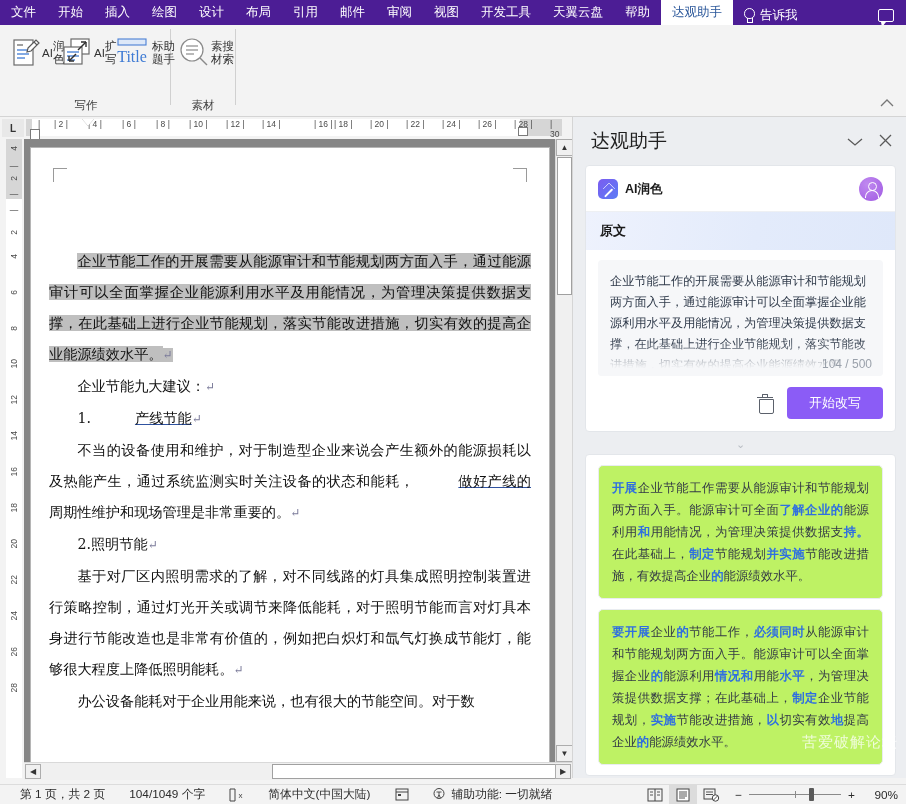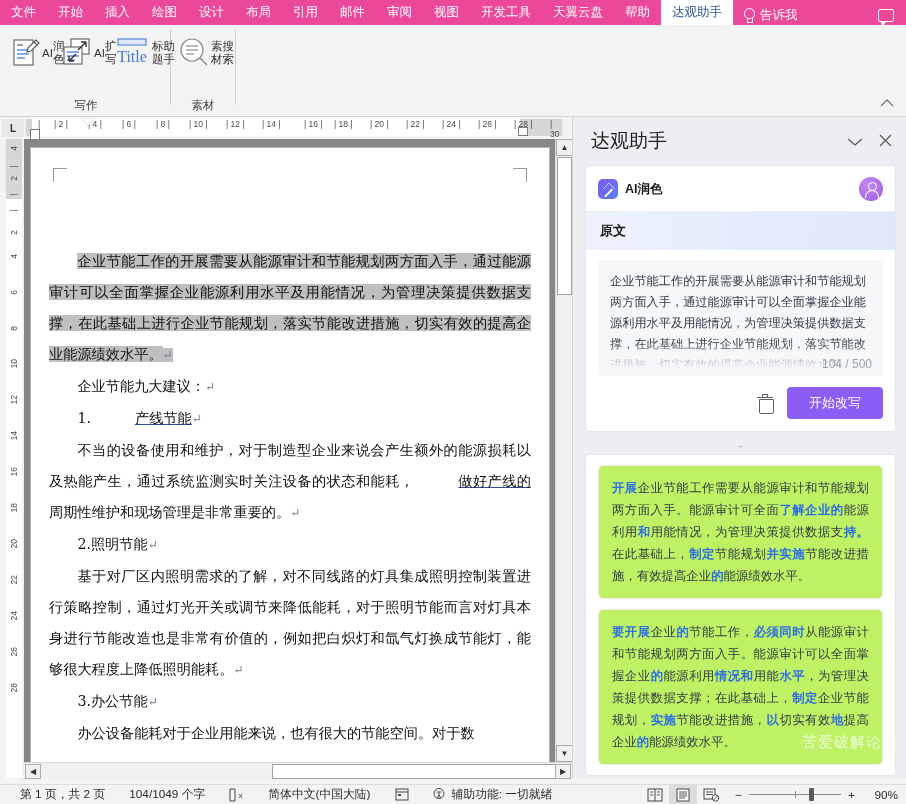--- a/index.html
+++ b/index.html
@@ -8,21 +8,21 @@
     overflow: hidden;
     font-family: "Liberation Sans", "DejaVu Sans", sans-serif;
     background: #f3f3f3;
     -webkit-font-smoothing: antialiased;
   }
   #app { position: relative; width: 906px; height: 804px; }
 
   
   .menubar {
     position: absolute; top: 0; left: 0; width: 906px; height: 30px;
-    background: #ec4899;
+    background: #4c1d95;
     display: flex; align-items: stretch;
     font-size: 12.5px; color: #ffffff;
     white-space: nowrap;
   }
   .menu-tab {
     display: flex; align-items: center; justify-content: center;
     padding: 0 11px; height: 25px; cursor: default;
   }
   .menu-tab.active { background: #ffffff; color: #2b579a; font-weight: normal; }
   .menu-tell { display: flex; align-items: center; gap: 6px; padding: 0 10px; }
@@ -426,21 +426,21 @@
       <div class="hr-grey" style="left:0;width:6px"></div>
       <div class="hr-grey" style="left:494px;right:0"></div>
       <span class="hr-tick" style="left:12px">|</span>
       <span class="hr-tick" style="left:28px">| 2 |</span>
       <span class="hr-tick" style="left:62px">| 4 |</span>
       <span class="hr-tick" style="left:96px">| 6 |</span>
       <span class="hr-tick" style="left:130px">| 8 |</span>
       <span class="hr-tick" style="left:163px">| 10 |</span>
       <span class="hr-tick" style="left:200px">| 12 |</span>
       <span class="hr-tick" style="left:236px">| 14 |</span>
-      <span class="hr-tick" style="left:278px">| 16 |</span>
+      <span class="hr-tick" style="left:288px">| 16 |</span>
       <span class="hr-tick" style="left:308px">| 18 |</span>
       <span class="hr-tick" style="left:344px">| 20 |</span>
       <span class="hr-tick" style="left:380px">| 22 |</span>
       <span class="hr-tick" style="left:416px">| 24 |</span>
       <span class="hr-tick" style="left:452px">| 26 |</span>
       <span class="hr-tick" style="left:488px">| 28 |</span>
       <span class="hr-tick" style="left:524px">| 30 |</span>
       <div class="indent-top" style="left:56px;top:0"></div>
       <div class="indent-marker" style="left:4px;top:10px;height:11px"></div>
       <div class="indent-marker" style="left:492px;top:8px;height:9px"></div>
@@ -475,21 +475,20 @@
     <div class="page">
       <div class="page-corner-tl"></div>
       <div class="page-corner-tr"></div>
       <div class="doc-body">
         <p class="doc-p indent"><span class="hl">企业节能工作的开展需要从能源审计和节能规划两方面入手，通过能源审计可以全面掌握企业能源利用水平及用能情况，为管理决策提供数据支撑，在此基础上进行企业节能规划，落实节能改进措施，切实有效的提高企业能源绩效水平。</span><span class="hl pilcrow">↵</span></p>
         <p class="doc-p indent"><span>企业节能九大建议：</span><span class="pilcrow">↵</span></p>
         <p class="doc-p indent"><span>1.</span><span class="ul-blue">产线节能</span><span class="pilcrow">↵</span></p>
         <p class="doc-p indent"><span>不当的设备使用和维护，对于制造型企业来说会产生额外的能源损耗以及热能产生，通过系统监测实时关注设备的状态和能耗，</span><span class="ul-blue">做好产线的</span><span>周期性维护和现场管理是非常重要的。</span><span class="pilcrow">↵</span></p>
         <p class="doc-p indent"><span>2.照明节能</span><span class="pilcrow">↵</span></p>
         <p class="doc-p indent"><span>基于对厂区内照明需求的了解，对不同线路的灯具集成照明控制装置进行策略控制，通过灯光开关或调节来降低能耗，对于照明节能而言对灯具本身进行节能改造也是非常有价值的，例如把白炽灯和氙气灯换成节能灯，能够很大程度上降低照明能耗。</span><span class="pilcrow">↵</span></p>
-        <p class="doc-p indent"><span>3.办公节能</span><span class="pilcrow">↵</span></p>
         <p class="doc-p indent"><span>办公设备能耗对于企业用能来说，也有很大的节能空间。对于数</span></p>
       </div>
     </div>
   </div>
 
   <div class="doc-vsb">
     <div class="sb-arrow" style="top:0">▲</div>
     <div class="sb-thumb" style="top:18px;height:138px"></div>
     <div class="sb-arrow" style="bottom:0">▼</div>
   </div>

